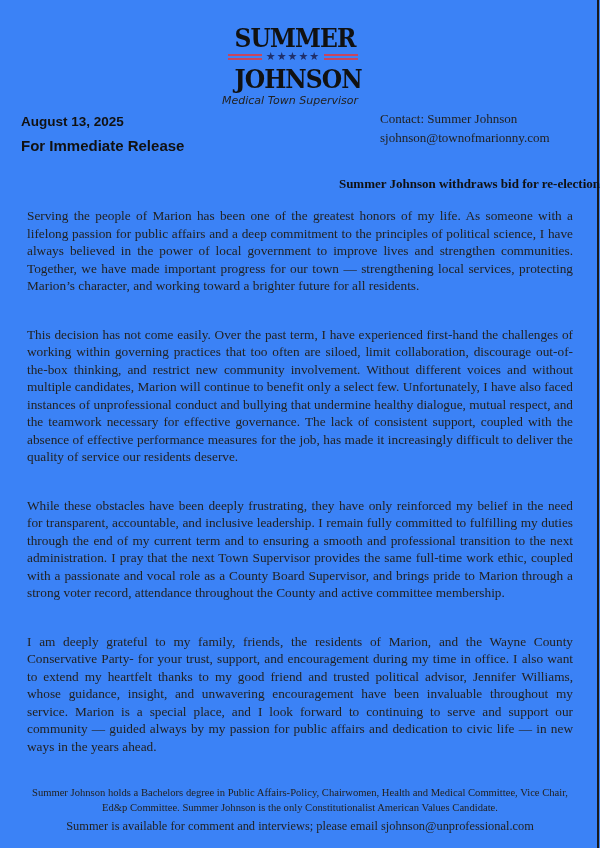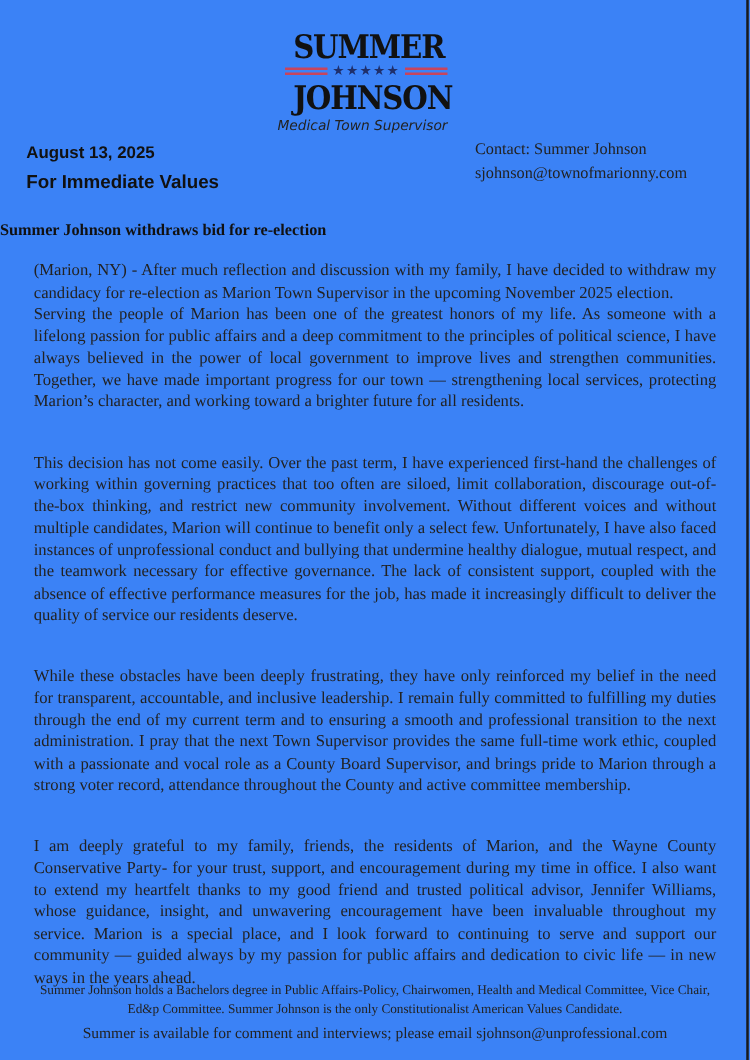--- a/index.html
+++ b/index.html
@@ -28,21 +28,21 @@
   .date { position: absolute; left: 21px; top: 114px; font-family: "Liberation Sans", sans-serif;
           font-weight: bold; font-size: 13.5px; color: #111; }
   .release { position: absolute; left: 21px; top: 137px; font-family: "Liberation Sans", sans-serif;
              font-weight: bold; font-size: 15px; color: #111; }
 
   
   .contact { position: absolute; left: 380px; top: 109px; font-family: "Liberation Serif", serif;
              font-size: 13px; line-height: 19px; color: #222; }
 
   
-  .headline { position: absolute; left: 0; width: 600px; top: 176px; text-align: left;
+  .headline { position: absolute; left: 0; width: 600px; top: 176px; text-align: right;
               font-family: "Liberation Serif", serif; font-weight: bold; font-size: 13px; color: #111; }
 
   
   .body { position: absolute; left: 27px; width: 546px; top: 207px;
           font-family: "Liberation Serif", serif; font-size: 13.3px; line-height: 17.5px; color: #222;
           text-align: justify; }
   .body p { margin: 0; }
   .body p.gap { margin-top: 31px; }
 
   
@@ -68,31 +68,30 @@
       <div class="stripes right">
         <div class="stripe"></div>
           <div class="stripe"></div>
       </div>
     </div>
     <div class="logo-line2">JOHNSON</div>
     <div class="logo-sub">Medical Town Supervisor</div>
   </div>
 
   <div class="date">August 13, 2025</div>
-  <div class="release">For Immediate Values</div>
+  <div class="release">For Immediate Release</div>
 
   <div class="contact">
     <div>Contact: Summer Johnson</div>
     <div>sjohnson@townofmarionny.com</div>
   </div>
 
   <div class="headline">Summer Johnson withdraws bid for re-election</div>
 
   <div class="body">
-    <p>(Marion, NY) - After much reflection and discussion with my family, I have decided to withdraw my candidacy for re-election as Marion Town Supervisor in the upcoming November 2025 election.</p>
     <p>Serving the people of Marion has been one of the greatest honors of my life. As someone with a lifelong passion for public affairs and a deep commitment to the principles of political science, I have always believed in the power of local government to improve lives and strengthen communities. Together, we have made important progress for our town — strengthening local services, protecting Marion’s character, and working toward a brighter future for all residents.</p>
     <p class="gap">This decision has not come easily. Over the past term, I have experienced first-hand the challenges of working within governing practices that too often are siloed, limit collaboration, discourage out-of-the-box thinking, and restrict new community involvement. Without different voices and without multiple candidates, Marion will continue to benefit only a select few. Unfortunately, I have also faced instances of unprofessional conduct and bullying that undermine healthy dialogue, mutual respect, and the teamwork necessary for effective governance. The lack of consistent support, coupled with the absence of effective performance measures for the job, has made it increasingly difficult to deliver the quality of service our residents deserve.</p>
     <p class="gap">While these obstacles have been deeply frustrating, they have only reinforced my belief in the need for transparent, accountable, and inclusive leadership. I remain fully committed to fulfilling my duties through the end of my current term and to ensuring a smooth and professional transition to the next administration. I pray that the next Town Supervisor provides the same full-time work ethic, coupled with a passionate and vocal role as a County Board Supervisor, and brings pride to Marion through a strong voter record, attendance throughout the County and active committee membership.</p>
     <p class="gap">I am deeply grateful to my family, friends, the residents of Marion, and the Wayne County Conservative Party- for your trust,  support, and encouragement during my time in office. I also want to extend my heartfelt thanks to my good friend and trusted political advisor, Jennifer Williams, whose guidance, insight, and unwavering encouragement have been invaluable throughout my service. Marion is a special place, and I look forward to continuing to serve and support our community — guided always by my passion for public affairs and dedication to civic life — in new ways in the years ahead.</p>
   </div>
 
   <div class="footer">
     <div class="f1">Summer Johnson holds a Bachelors degree in Public Affairs-Policy, Chairwomen, Health and Medical Committee, Vice Chair, Ed&amp;p Committee. Summer Johnson is the only Constitutionalist American Values Candidate.</div>
     <div class="f2">Summer is available for comment and interviews; please email sjohnson@unprofessional.com</div>
   </div>

